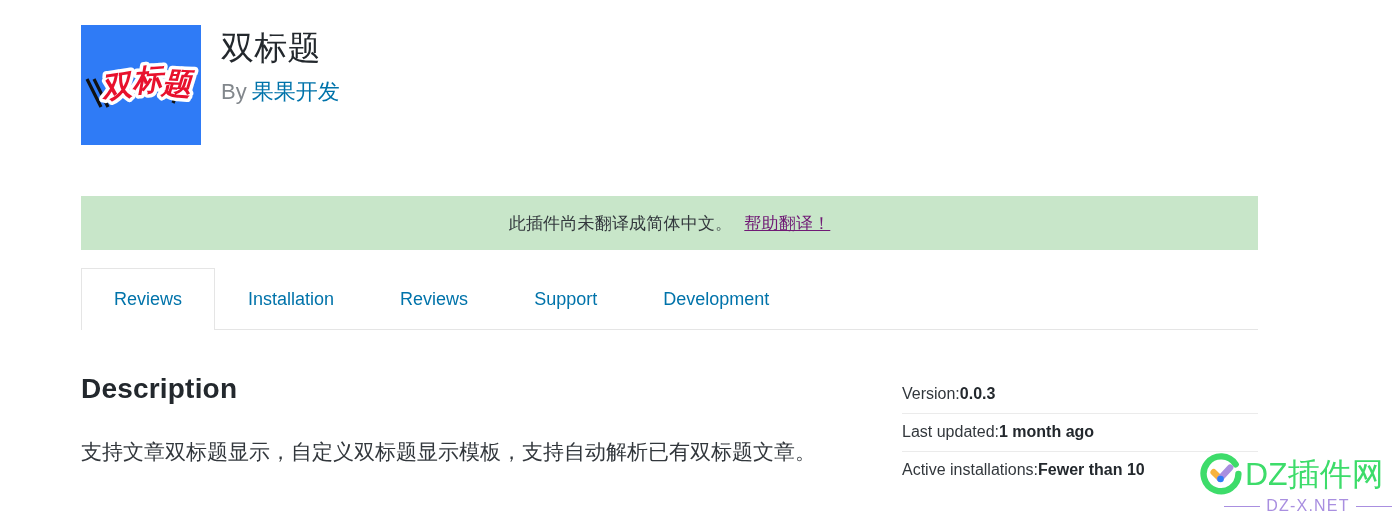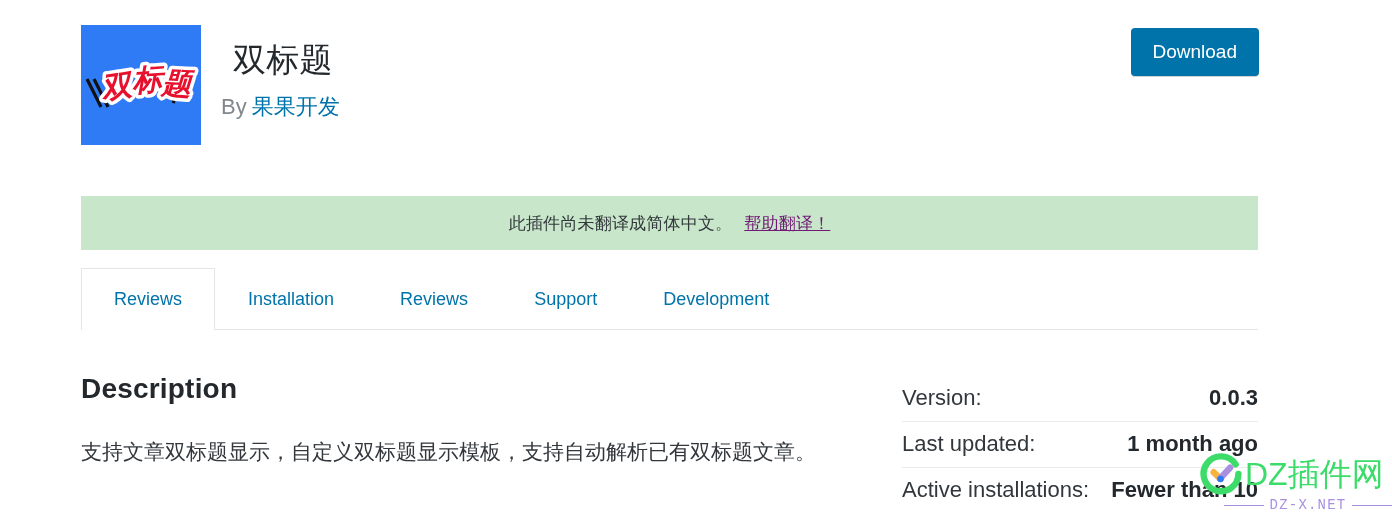--- a/index.html
+++ b/index.html
@@ -40,21 +40,21 @@
   .header-text {
     position: absolute;
     left: 140px;
     top: 2px;
   }
   .plugin-title {
     font-size: 33px;
     font-weight: 400;
     line-height: 42px;
     color: #23282d;
-    margin: 12px;
+    margin: 0;
     letter-spacing: 0.2px;
   }
   .plugin-byline {
     margin-top: 9px;
     font-size: 22px;
     line-height: 28px;
     color: #82878c;
     font-weight: 400;
   }
   .plugin-byline .author-link {
@@ -166,25 +166,24 @@
 
   
   .meta-col {
     position: absolute;
     right: 0;
     top: 46px;
     width: 356px;
   }
   .meta-row {
     display: flex;
-    justify-content: space-between;
     align-items: baseline;
     padding: 9px 0 10px 0;
     border-bottom: 1px solid #ebebeb;
-    font-size: 22px;
+    font-size: 16px;
   }
   .meta-row:last-child { border-bottom: none; }
   .meta-label {
     color: #32373c;
     font-weight: 400;
   }
   .meta-value {
     color: #23282d;
     font-weight: 700;
   }
@@ -221,26 +220,25 @@
     display: flex;
     align-items: center;
     width: 168px;
   }
   .watermark-sub .rule {
     flex: 1;
     height: 1px;
     background: #a98fe0;
   }
   .watermark-sub .domain {
-    font-size: 14px;
+    font-size: 16px;
     color: #a98fe0;
     letter-spacing: 1.2px;
     padding: 0 6px;
     white-space: nowrap;
-    font-family: Liberation Mono, monospace;
   }
 </style>
 </head>
 <body>
 
 <div class="plugin-header">
 
   <div class="plugin-icon">
     <svg viewBox="0 0 120 120" xmlns="http://www.w3.org/2000/svg">
       <rect x="0" y="0" width="120" height="120" fill="#2f7bf6"></rect>
@@ -265,21 +263,20 @@
     </svg>
   </div>
 
   <div class="header-text">
     <h1 class="plugin-title">双标题</h1>
     <div class="plugin-byline">
       <span>By</span><a class="author-link" href="#">果果开发</a>
     </div>
   </div>
 
-  <button class="download-button">Download</button>
 </div>
 
 <div class="translate-notice">
   <span>此插件尚未翻译成简体中文。</span>
     <a class="notice-link" href="#">帮助翻译！</a>
 </div>
 
 <div class="tab-bar">
   <div class="tab-item active">Reviews</div>
   <div class="tab-item">Installation</div>

